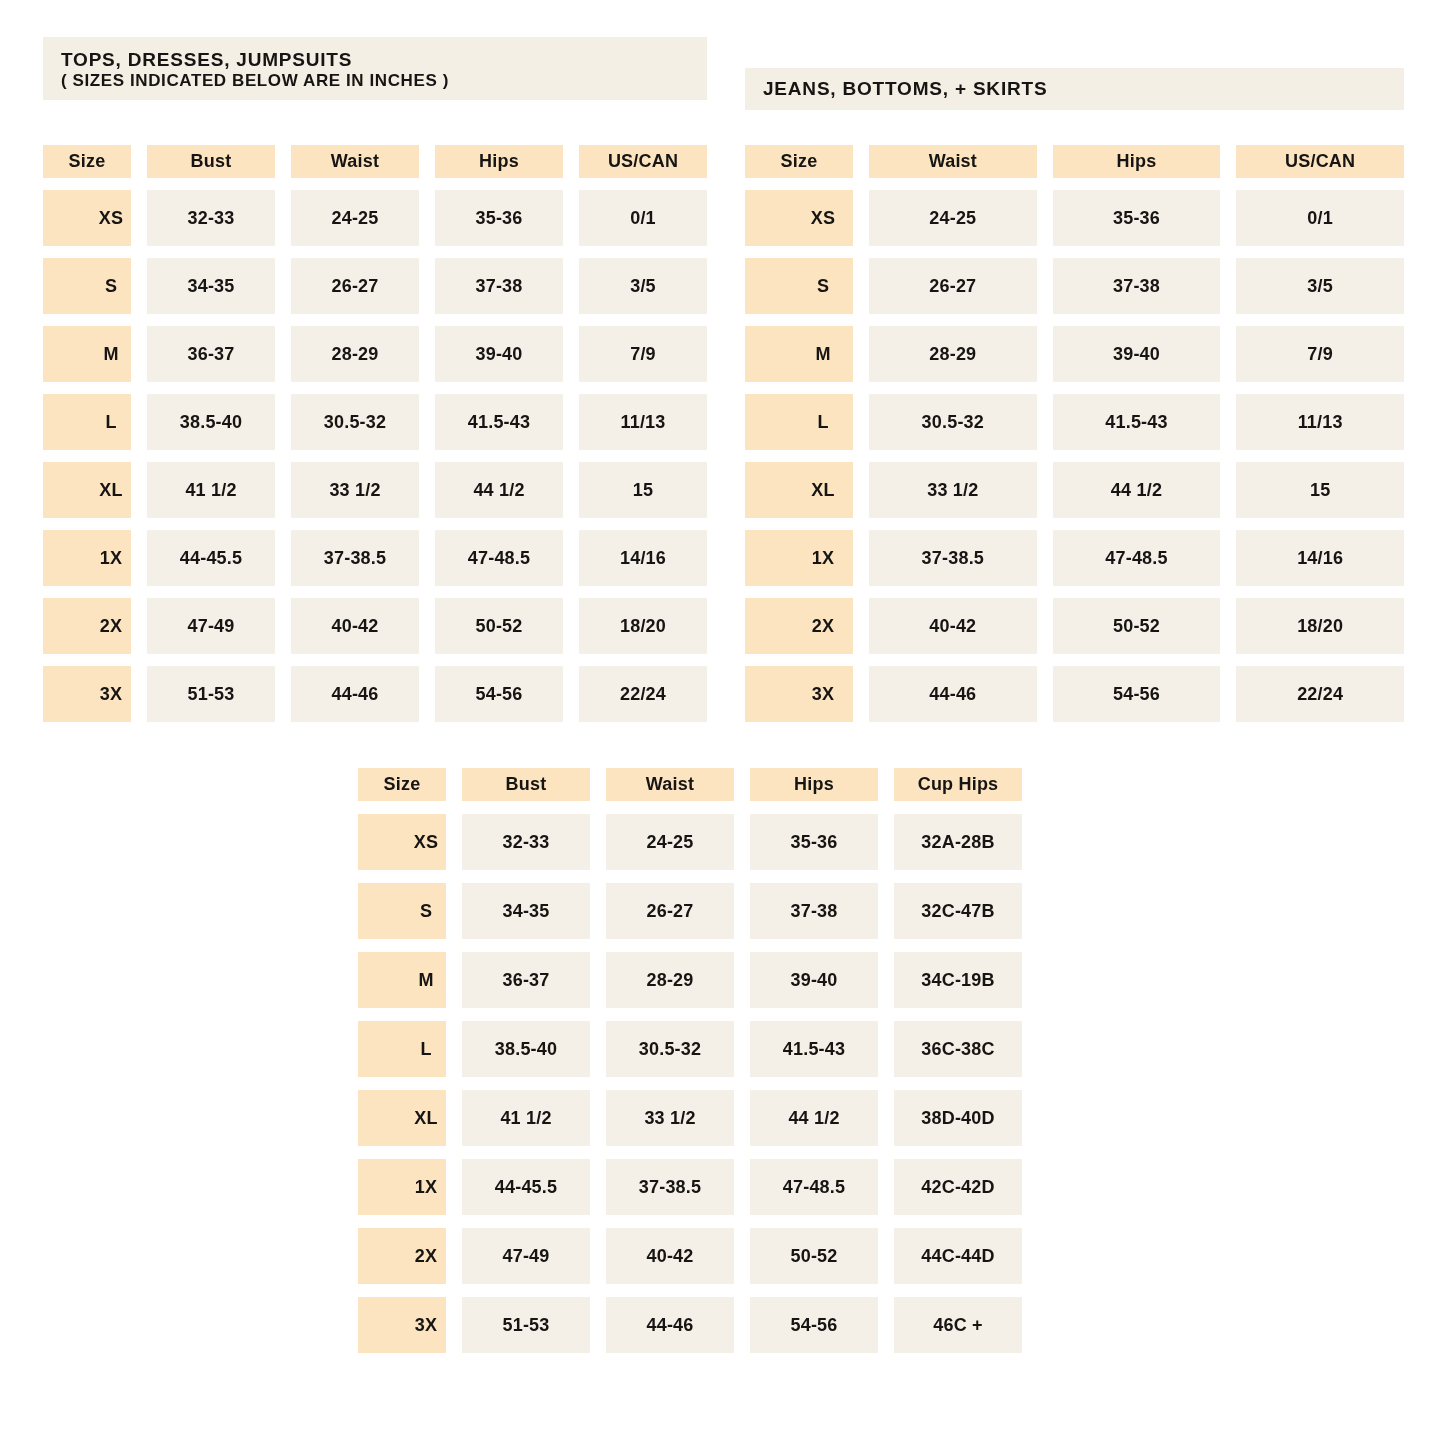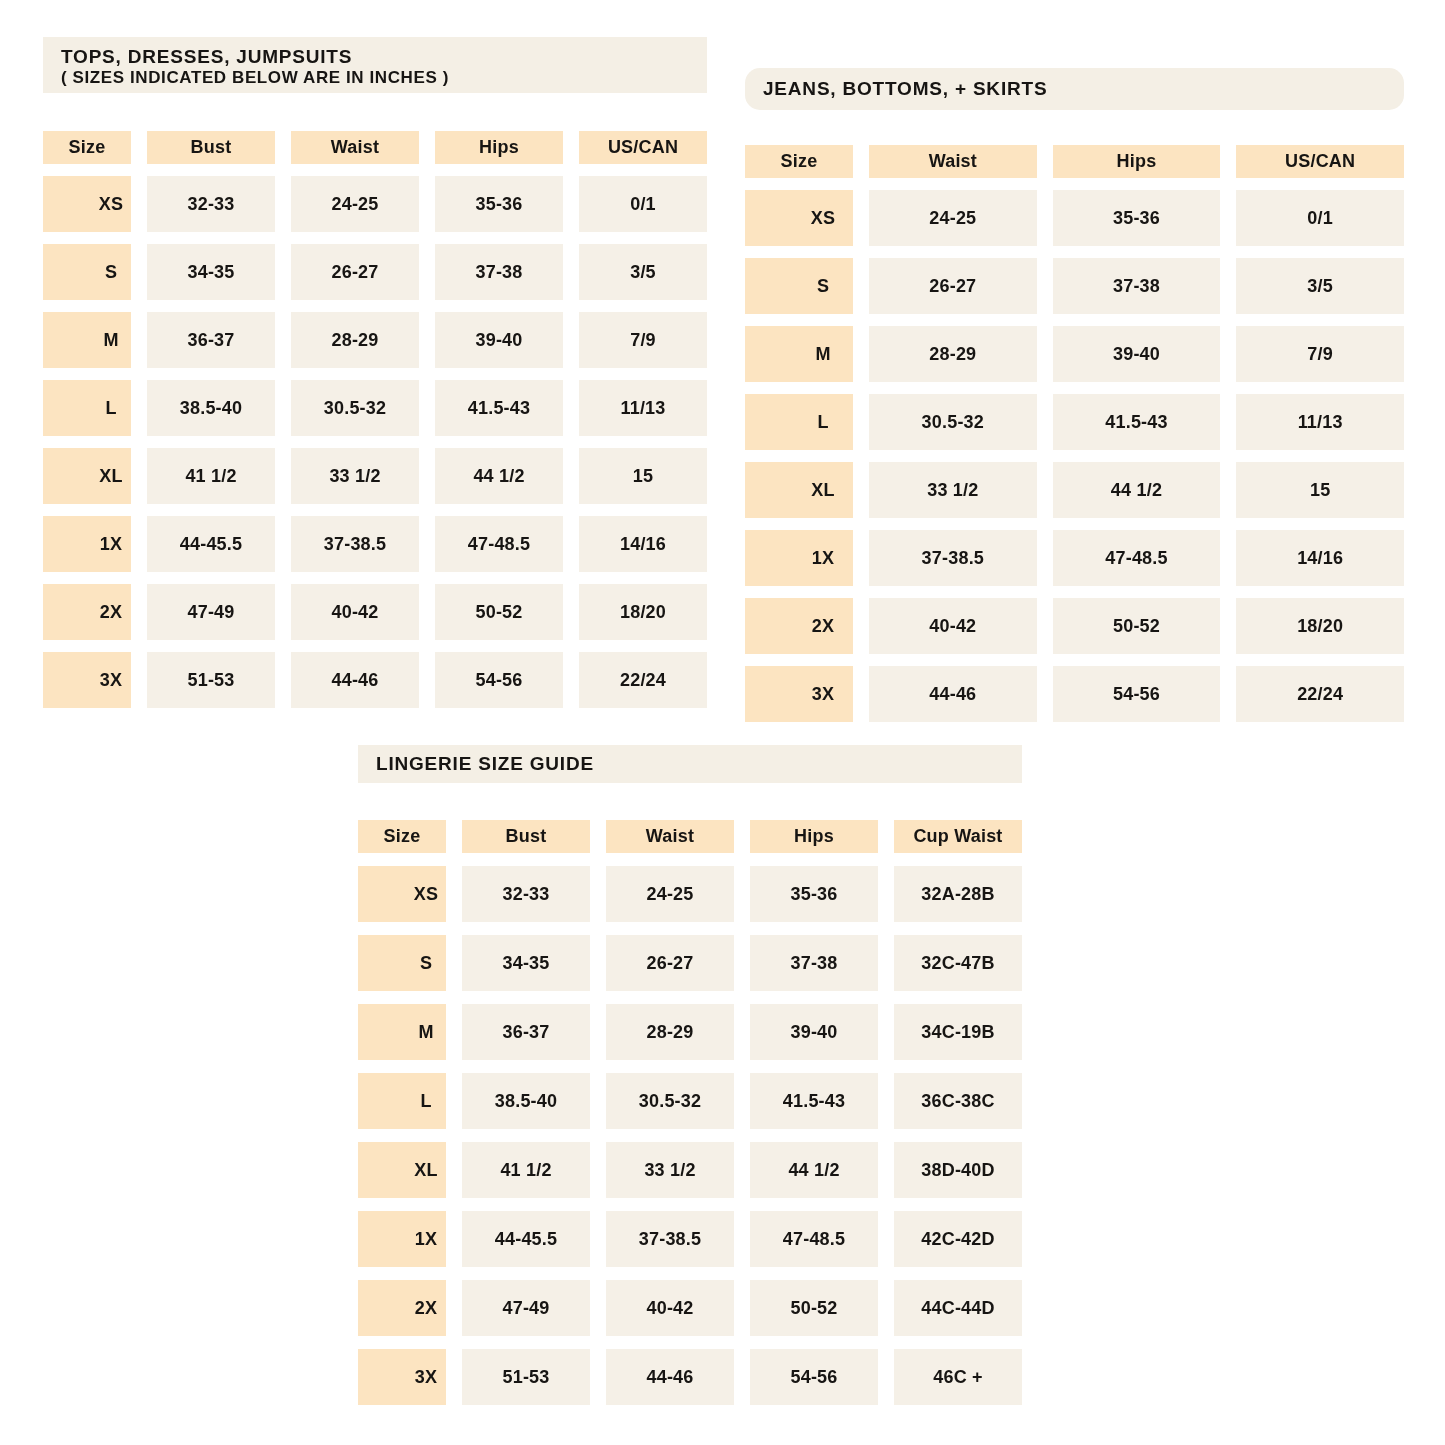--- a/index.html
+++ b/index.html
@@ -22,22 +22,22 @@
   .table-jeans{left:745px;top:68px;width:659px;}
   .table-lingerie{left:358px;top:745px;width:664px;}
 
   .title-band{
     background:var(--band);
     padding:9px 18px;
     display:flex;
     flex-direction:column;
     justify-content:center;
   }
-  .table-tops .title-band{height:56px;margin-bottom:15px;}
-  .table-jeans .title-band{height:42px;margin-bottom:12px;border-radius:15px;}
+  .table-tops .title-band{height:63px;margin-bottom:22px;}
+  .table-jeans .title-band{height:42px;margin-bottom:12px;}
   .table-lingerie .title-band{height:38px;margin-bottom:14px;}
 
   .table-title{
     font-size:19px;
     font-weight:800;
     letter-spacing:0.8px;
     line-height:24px;
     text-transform:uppercase;
   }
   .table-subtitle{
@@ -165,29 +165,26 @@
       <div class="cell val">50-52</div>
       <div class="cell val">18/20</div>
       <div class="cell size">3X</div>
       <div class="cell val">44-46</div>
       <div class="cell val">54-56</div>
       <div class="cell val">22/24</div>
     </div>
 </section>
 
 <section class="size-table table-lingerie">
-  <div class="title-band">
-    <div class="table-title">LINGERIE SIZE GUIDE</div>
-  </div>
   <div class="table-grid grid-5">
       <div class="cell head">Size</div>
       <div class="cell head">Bust</div>
       <div class="cell head">Waist</div>
       <div class="cell head">Hips</div>
-      <div class="cell head">Cup Waist</div>
+      <div class="cell head">Cup Hips</div>
       <div class="cell size">XS</div>
       <div class="cell val">32-33</div>
       <div class="cell val">24-25</div>
       <div class="cell val">35-36</div>
       <div class="cell val">32A-28B</div>
       <div class="cell size">S</div>
       <div class="cell val">34-35</div>
       <div class="cell val">26-27</div>
       <div class="cell val">37-38</div>
       <div class="cell val">32C-47B</div>

